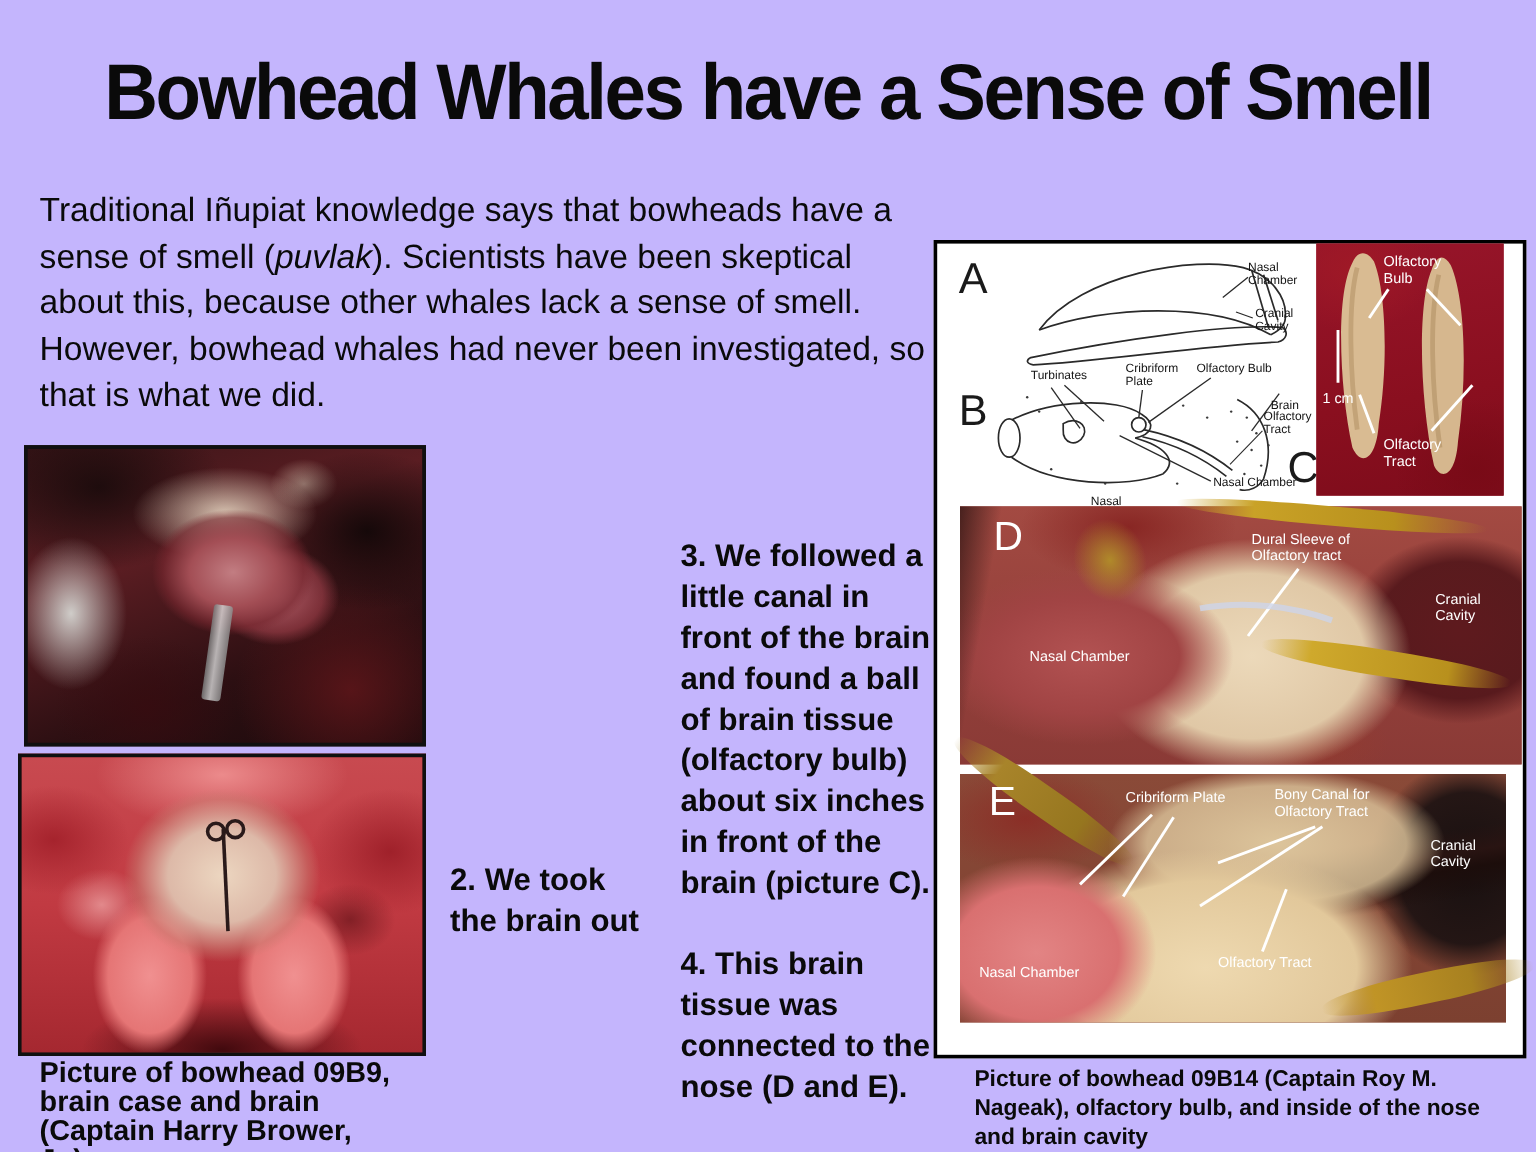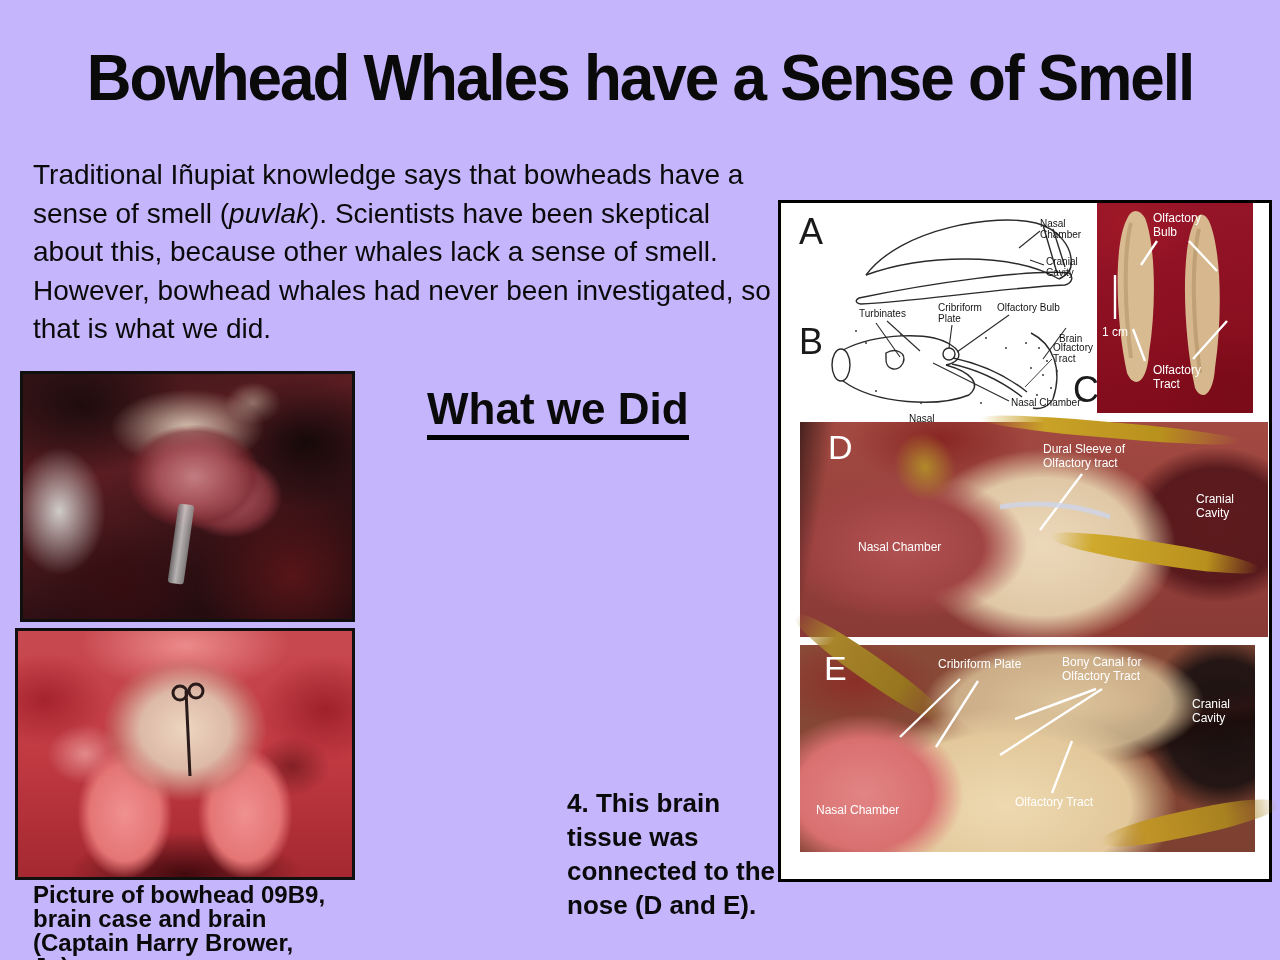--- a/index.html
+++ b/index.html
@@ -87,22 +87,23 @@
 <body>
 
 <div id="slide">
 
   <div class="abs title">Bowhead Whales have a Sense of Smell</div>
 
   <div class="abs intro">
     <span>Traditional Iñupiat knowledge says that bowheads have a sense of smell (</span><span class="it">puvlak</span><span>).  Scientists have been skeptical about this, because other whales lack a sense of smell. However, bowhead whales had never been investigated, so that is what we did.</span>
   </div>
 
-  <div class="abs section-heading">What we Did</div>
-
+
+  <div class="abs step" style="left:375px;top:716px;width:165px;">2. We took the brain out</div>
+  <div class="abs step" style="left:567px;top:446px;width:208px;">3. We followed a little canal in front of the brain and found a ball of brain tissue (olfactory bulb) about six inches in front of the brain (picture C).</div>
   <div class="abs step" style="left:567px;top:786px;width:208px;">4. This brain tissue was connected to the nose (D and E).</div>
 
   <div class="abs photo-frame photo-a">
     <div class="abs knife"></div>
   </div>
 
   <div class="abs photo-frame photo-b">
     <svg class="abs" style="left:140px;top:50px;" width="60" height="120" viewBox="0 0 60 120">
       <line x1="28" y1="10" x2="32" y2="95" stroke="#2a1a1a" stroke-width="3"></line>
       <circle cx="22" cy="12" r="7" fill="none" stroke="#2a1a1a" stroke-width="3"></circle>
@@ -228,14 +229,15 @@
       </svg>
       <div class="abs panel-letter-light" style="left:24px;top:4px;">E</div>
       <div class="abs photo-label" style="left:138px;top:12px;width:110px;">Cribriform Plate</div>
       <div class="abs photo-label" style="left:262px;top:10px;width:95px;">Bony Canal for Olfactory Tract</div>
       <div class="abs photo-label" style="left:392px;top:52px;width:48px;">Cranial Cavity</div>
       <div class="abs photo-label" style="left:215px;top:150px;width:110px;">Olfactory Tract</div>
       <div class="abs photo-label" style="left:16px;top:158px;width:110px;">Nasal Chamber</div>
     </div>
   </div>
 
+  <div class="abs caption" style="left:812px;top:888px;width:436px;font-size:19px;">Picture of bowhead 09B14 (Captain Roy M. Nageak), olfactory bulb, and inside of the nose and brain cavity</div>
 
 </div>
 
 </body></html>

